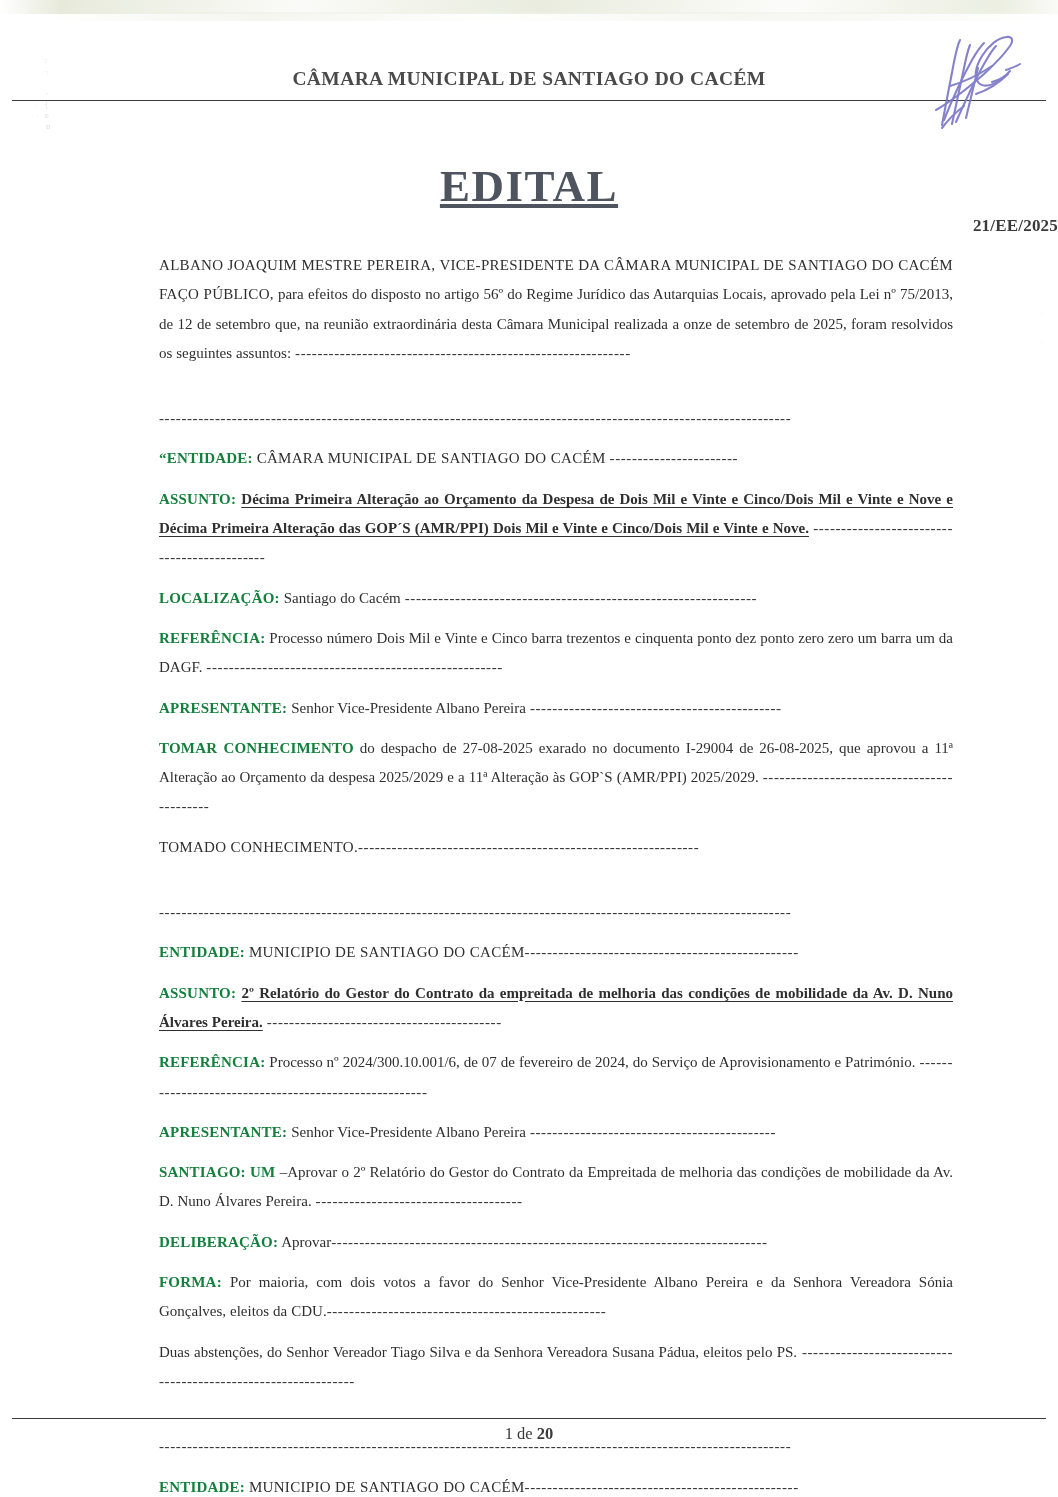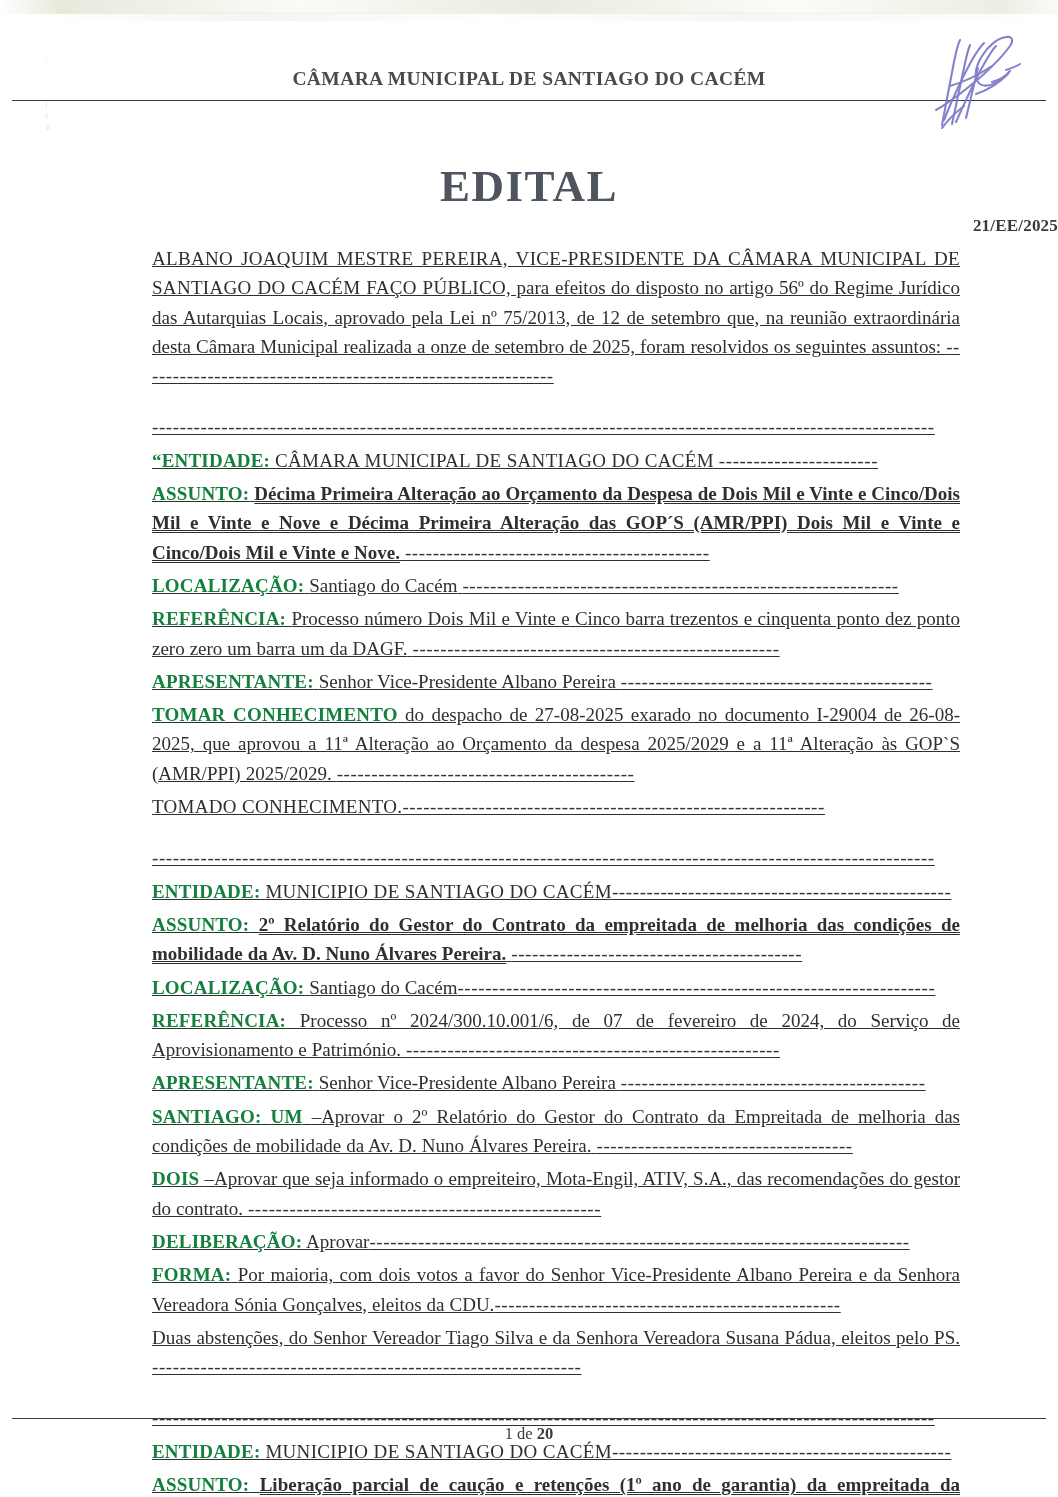--- a/index.html
+++ b/index.html
@@ -110,48 +110,48 @@
   .doc-title {
     position: absolute;
     top: 160px; left: 0;
     width: 1058px;
     text-align: center;
     font-size: 45px;
     font-weight: bold;
     letter-spacing: 1.5px;
     color: #4e555e;
     font-family: "Liberation Serif", serif;
+    text-decoration: underline;
   }
   .doc-subtitle {
     position: absolute;
     top: 216px; left: 0;
     width: 1058px;
     text-align: right;
     font-size: 17px;
     font-weight: bold;
     color: #3a3a3a;
     letter-spacing: 0.2px;
   }
 
   
   .body-area {
     position: absolute;
     top: 240px;
     left: 148px;
     width: 816px;
   }
   p.para {
-    margin: 4px;
-    font-size: 19px;
+    margin: 11px;
+    font-size: 15px;
     line-height: 29.3px;
     text-align: justify;
     text-justify: inter-word;
     color: #2f2f2f;
     word-spacing: 0.2px;
-    text-decoration: underline;
   }
   p.para.nojust { text-align: left; }
   .gap-sm { height: 14px; }
 
   b.lbl { font-weight: bold; color: #15803d; letter-spacing: 0.2px; }
   .caps { letter-spacing: 0.3px; }
   b.bu { font-weight: bold; text-decoration: underline; text-underline-offset: 3px; }
   .fill { letter-spacing: 0.6px; color: #333; }
 
   
@@ -252,34 +252,31 @@
     <p class="para nojust"><span class="caps">TOMADO CONHECIMENTO.</span><span class="fill">-------------------------------------------------------------</span></p>
 
     <div class="gap-sm"></div>
     <p class="para nojust"><span class="fill">-----------------------------------------------------------------------------------------------------------------</span></p>
 
     <p class="para nojust"><b class="lbl caps">ENTIDADE:</b>
       <span class="caps">MUNICIPIO DE SANTIAGO DO CACÉM</span><span class="fill">-------------------------------------------------</span></p>
 
     <p class="para"><b class="lbl">ASSUNTO:</b> <b class="bu">2º Relatório do Gestor do Contrato da empreitada de melhoria das condições de mobilidade da Av. D. Nuno Álvares Pereira.</b> <span class="fill">------------------------------------------</span></p>
 
-    <p class="para nojust"><b class="lbl">LOCALIZAÇÃO:</b>
-      <span>Santiago do Cacém</span><span class="fill">---------------------------------------------------------------------</span></p>
 
     <p class="para"><b class="lbl">REFERÊNCIA:</b>
       <span>Processo nº 2024/300.10.001/6, de 07 de fevereiro de 2024, do Serviço de Aprovisionamento e Património.</span>
       <span class="fill">------------------------------------------------------</span></p>
 
     <p class="para nojust"><b class="lbl">APRESENTANTE:</b>
       <span>Senhor Vice-Presidente Albano Pereira</span>
       <span class="fill">--------------------------------------------</span></p>
 
     <p class="para"><b class="lbl">SANTIAGO:</b> <b class="lbl">UM</b> <span>–Aprovar o 2º Relatório do Gestor do Contrato da Empreitada de melhoria das condições de mobilidade da Av. D. Nuno Álvares Pereira.</span> <span class="fill">-------------------------------------</span></p>
 
-    <p class="para"><b class="lbl">DOIS</b> <span>–Aprovar que seja informado o empreiteiro, Mota-Engil, ATIV, S.A., das recomendações do gestor do contrato.</span> <span class="fill">---------------------------------------------------</span></p>
 
 
 
     <p class="para nojust"><b class="lbl">DELIBERAÇÃO:</b>
       <span>Aprovar</span><span class="fill">------------------------------------------------------------------------------</span></p>
 
     <p class="para"><b class="lbl">FORMA:</b> <span>Por maioria, com dois votos a favor do Senhor Vice-Presidente Albano Pereira e da Senhora Vereadora Sónia Gonçalves, eleitos da CDU.</span><span class="fill">--------------------------------------------------</span></p>
 
     <p class="para"><span>Duas abstenções, do Senhor Vereador Tiago Silva e da Senhora Vereadora Susana Pádua, eleitos pelo PS.</span><span class="fill"> --------------------------------------------------------------</span></p>
 

